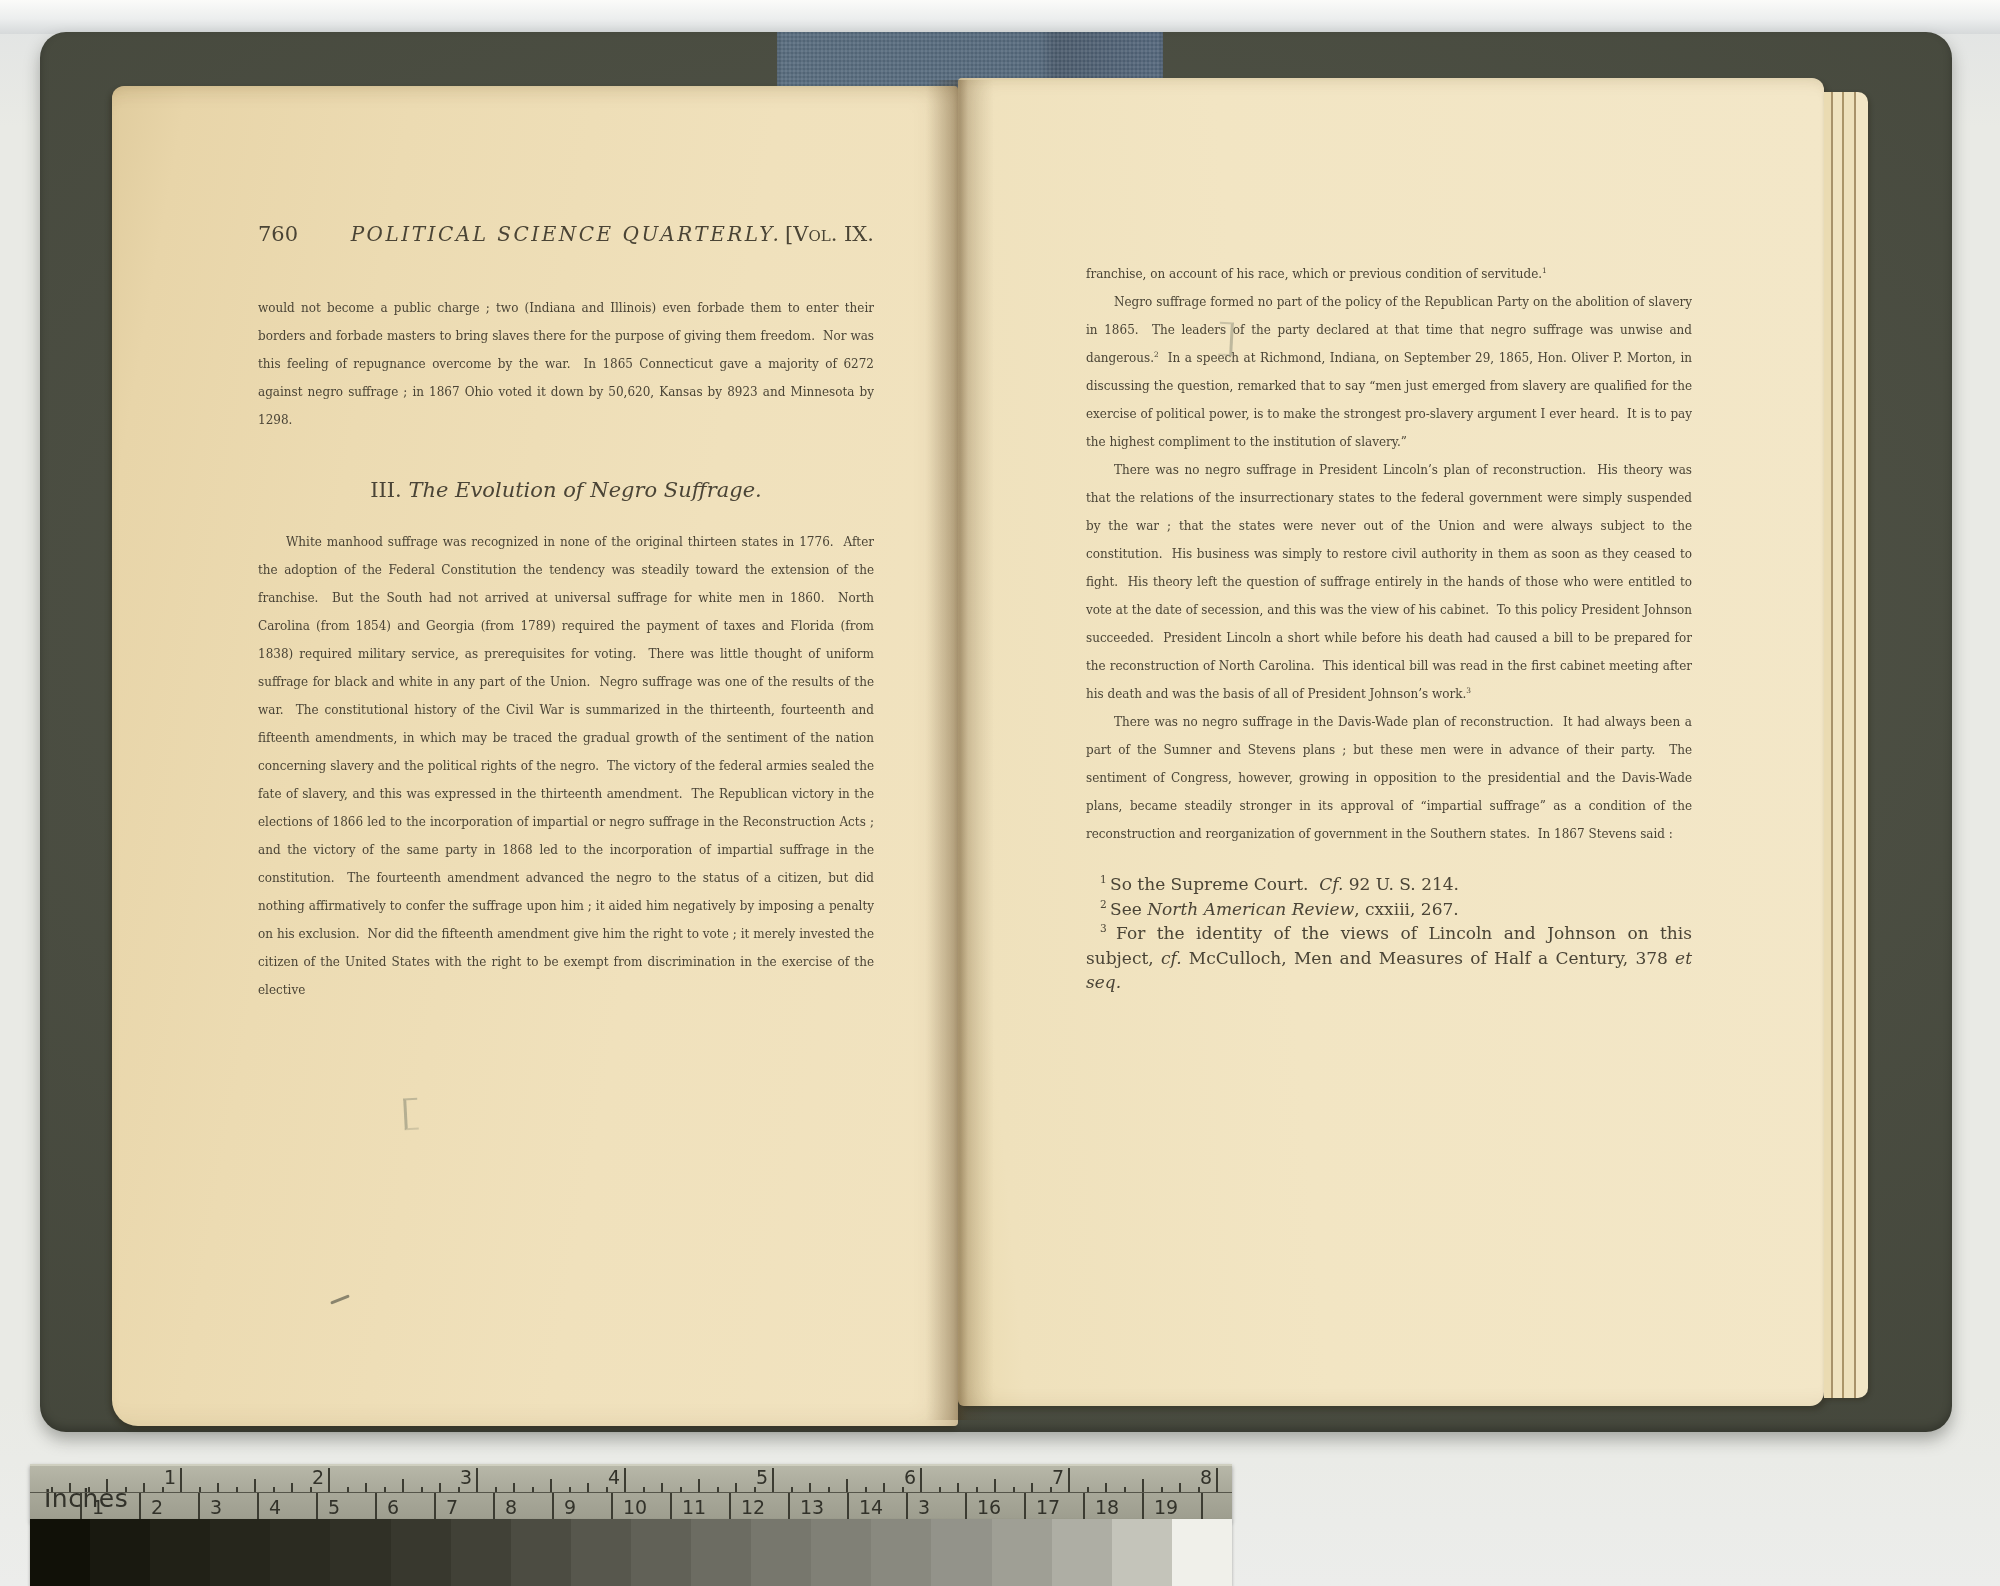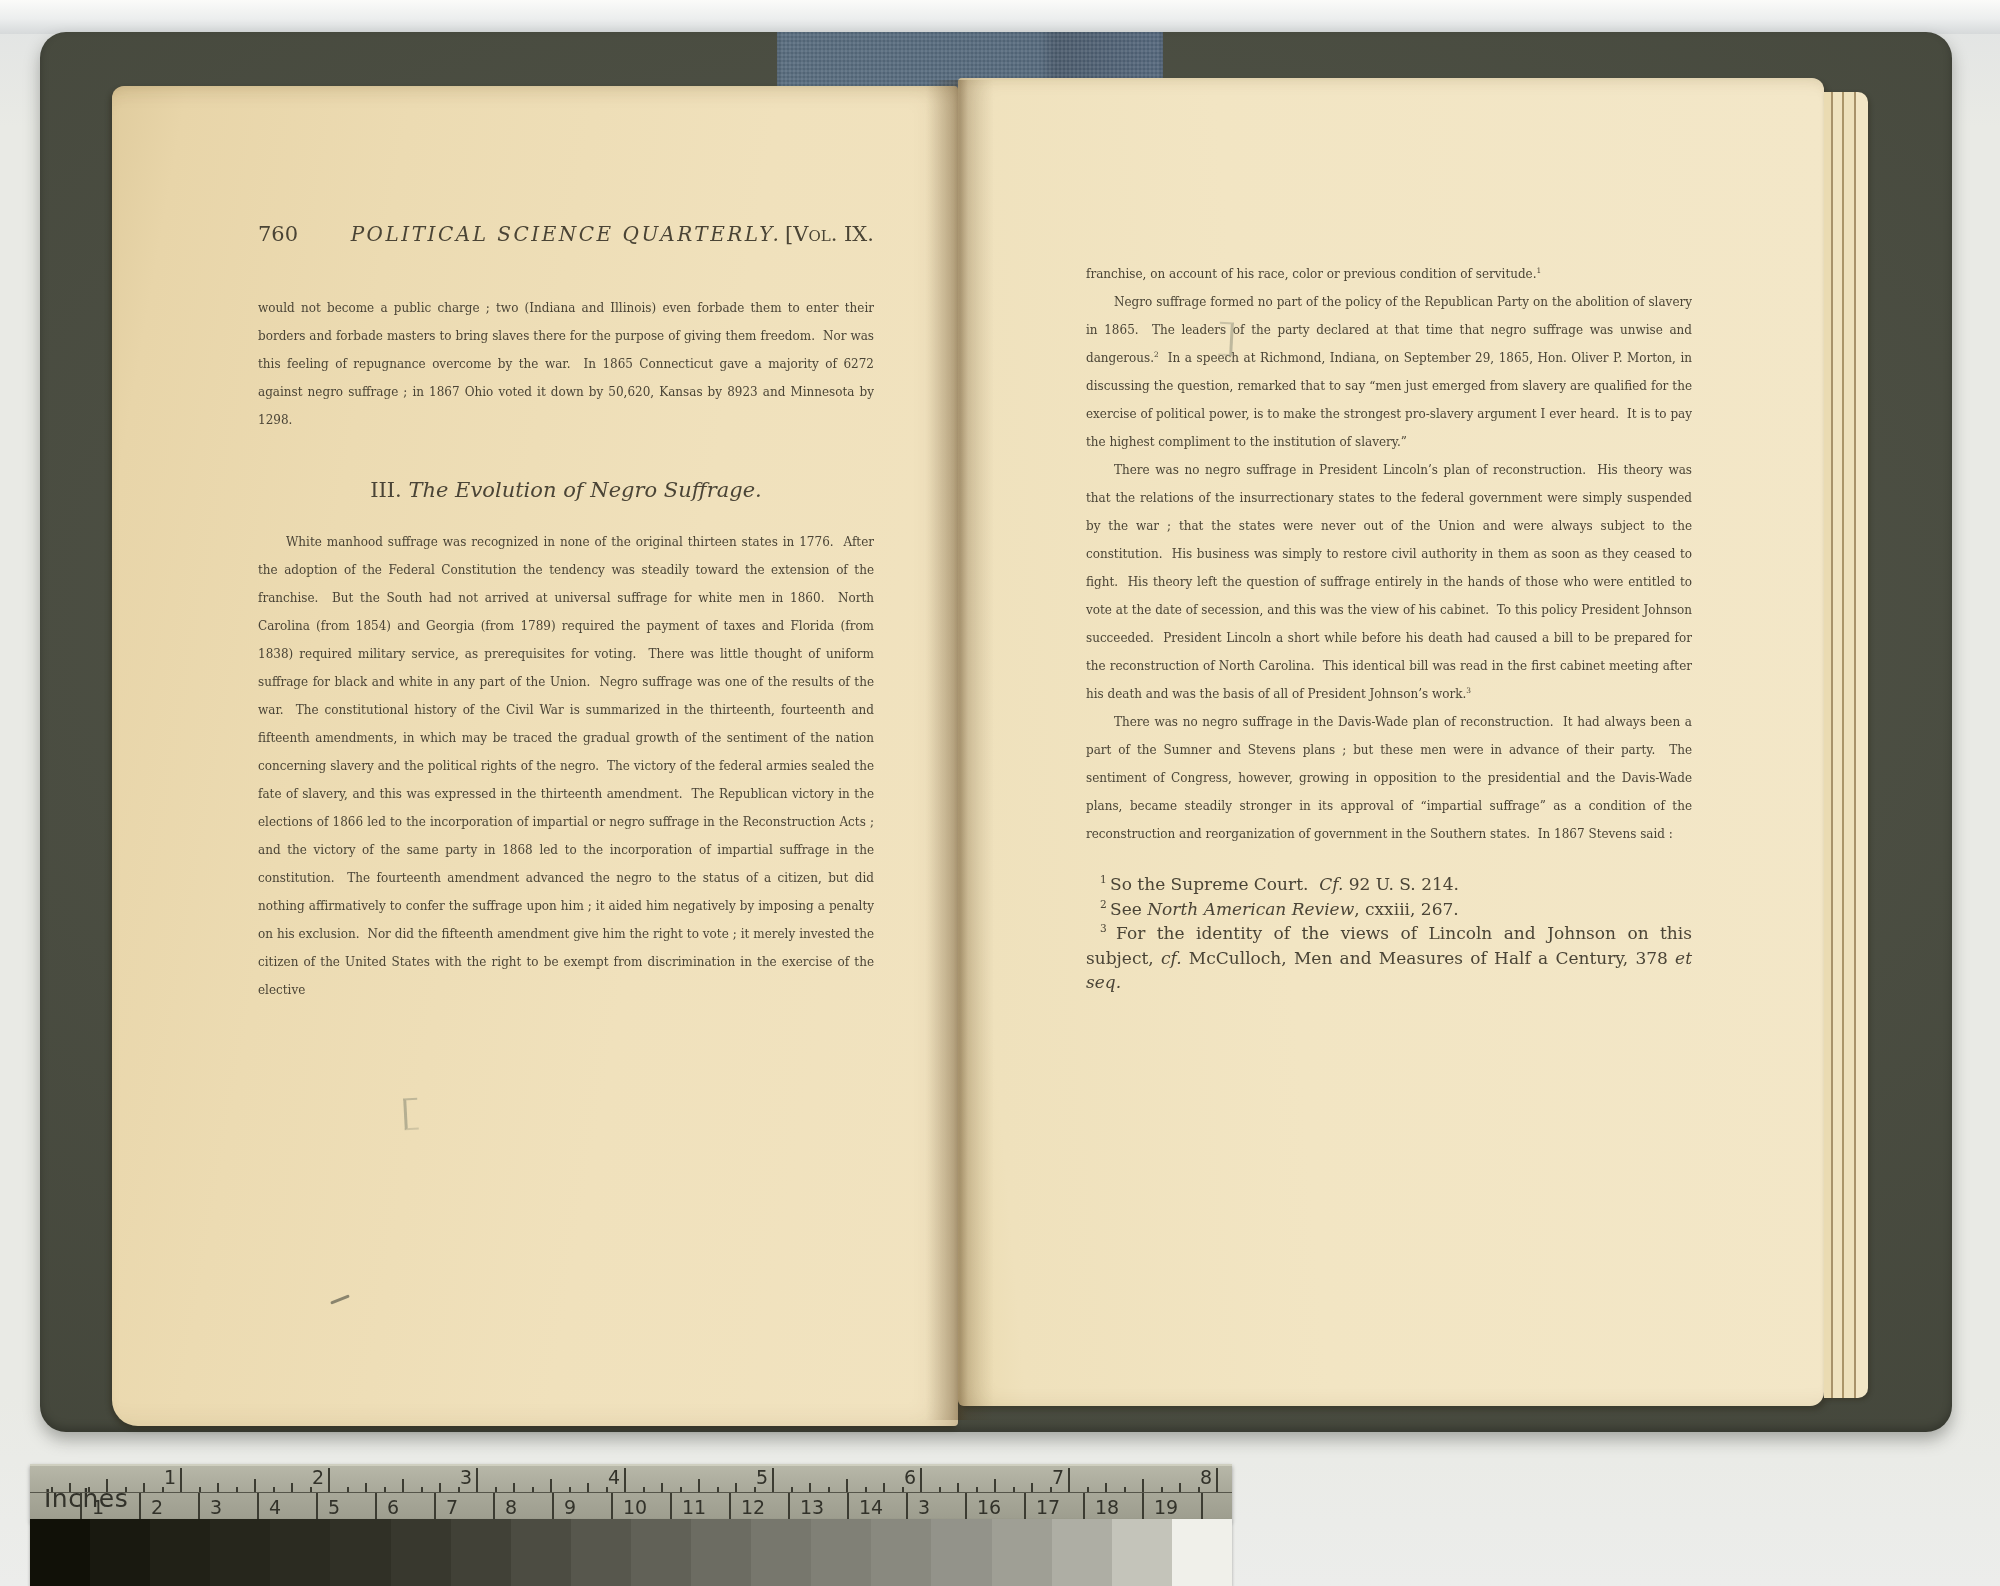--- a/index.html
+++ b/index.html
@@ -112,21 +112,21 @@
     <p class="bodytext first-body">would not become a public charge ; two (Indiana and Illinois) even forbade them to enter their borders and forbade masters to bring slaves there for the purpose of giving them freedom.  Nor was this feeling of repugnance overcome by the war.  In 1865 Connecticut gave a majority of 6272 against negro suffrage ; in 1867 Ohio voted it down by 50,620, Kansas by 8923 and Minnesota by 1298.</p>
     <div class="section-heading">
       <span class="sh-num">III.</span>
       <span> </span>
       <span class="sh-title">The Evolution of Negro Suffrage.</span>
     </div>
     <p class="bodytext indent">White manhood suffrage was recognized in none of the original thirteen states in 1776.  After the adoption of the Federal Constitution the tendency was steadily toward the extension of the franchise.  But the South had not arrived at universal suffrage for white men in 1860.  North Carolina (from 1854) and Georgia (from 1789) required the payment of taxes and Florida (from 1838) required military service, as prerequisites for voting.  There was little thought of uniform suffrage for black and white in any part of the Union.  Negro suffrage was one of the results of the war.  The constitutional history of the Civil War is summarized in the thirteenth, fourteenth and fifteenth amendments, in which may be traced the gradual growth of the sentiment of the nation concerning slavery and the political rights of the negro.  The victory of the federal armies sealed the fate of slavery, and this was expressed in the thirteenth amendment.  The Republican victory in the elections of 1866 led to the incorporation of impartial or negro suffrage in the Reconstruction Acts ; and the victory of the same party in 1868 led to the incorporation of impartial suffrage in the constitution.  The fourteenth amendment advanced the negro to the status of a citizen, but did nothing affirmatively to confer the suffrage upon him ; it aided him negatively by imposing a penalty on his exclusion.  Nor did the fifteenth amendment give him the right to vote ; it merely invested the citizen of the United States with the right to be exempt from discrimination in the exercise of the elective</p>
   </div>
 
   <div class="col col-right">
-    <p class="bodytext first-body"><span>franchise, on account of his race, color or previous condition of servitude.</span><span class="sup">1</span></p>
+    <p class="bodytext first-body"><span>franchise, on account of his race, which or previous condition of servitude.</span><span class="sup">1</span></p>
     <p class="bodytext indent"><span>Negro suffrage formed no part of the policy of the Republican Party on the abolition of slavery in 1865.  The leaders of the party declared at that time that negro suffrage was unwise and dangerous.</span><span class="sup">2</span><span>  In a speech at Richmond, Indiana, on September 29, 1865, Hon. Oliver P. Morton, in discussing the question, remarked that to say “men just emerged from slavery are qualified for the exercise of political power, is to make the strongest pro-slavery argument I ever heard.  It is to pay the highest compliment to the institution of slavery.”</span></p>
     <p class="bodytext indent"><span>There was no negro suffrage in President Lincoln’s plan of reconstruction.  His theory was that the relations of the insurrectionary states to the federal government were simply suspended by the war ; that the states were never out of the Union and were always subject to the constitution.  His business was simply to restore civil authority in them as soon as they ceased to fight.  His theory left the question of suffrage entirely in the hands of those who were entitled to vote at the date of secession, and this was the view of his cabinet.  To this policy President Johnson succeeded.  President Lincoln a short while before his death had caused a bill to be prepared for the reconstruction of North Carolina.  This identical bill was read in the first cabinet meeting after his death and was the basis of all of President Johnson’s work.</span><span class="sup">3</span></p>
     <p class="bodytext indent"><span>There was no negro suffrage in the Davis-Wade plan of reconstruction.  It had always been a part of the Sumner and Stevens plans ; but these men were in advance of their party.  The sentiment of Congress, however, growing in opposition to the presidential and the Davis-Wade plans, became steadily stronger in its approval of “impartial suffrage” as a condition of the reconstruction and reorganization of government in the Southern states.  In 1867 Stevens said :</span></p>
     <div class="footnotes">
       <p class="footnote"><span class="sup">1 </span><span>So the Supreme Court.  </span><span class="it">Cf.</span><span> 92 U. S. 214.</span></p>
       <p class="footnote"><span class="sup">2 </span><span>See </span><span class="it">North American Review</span><span>, cxxiii, 267.</span></p>
       <p class="footnote"><span class="sup">3 </span><span>For the identity of the views of Lincoln and Johnson on this subject, </span><span class="it">cf.</span><span> McCulloch, Men and Measures of Half a Century, 378 </span><span class="it">et seq.</span></p>
     </div>
   </div>
 

